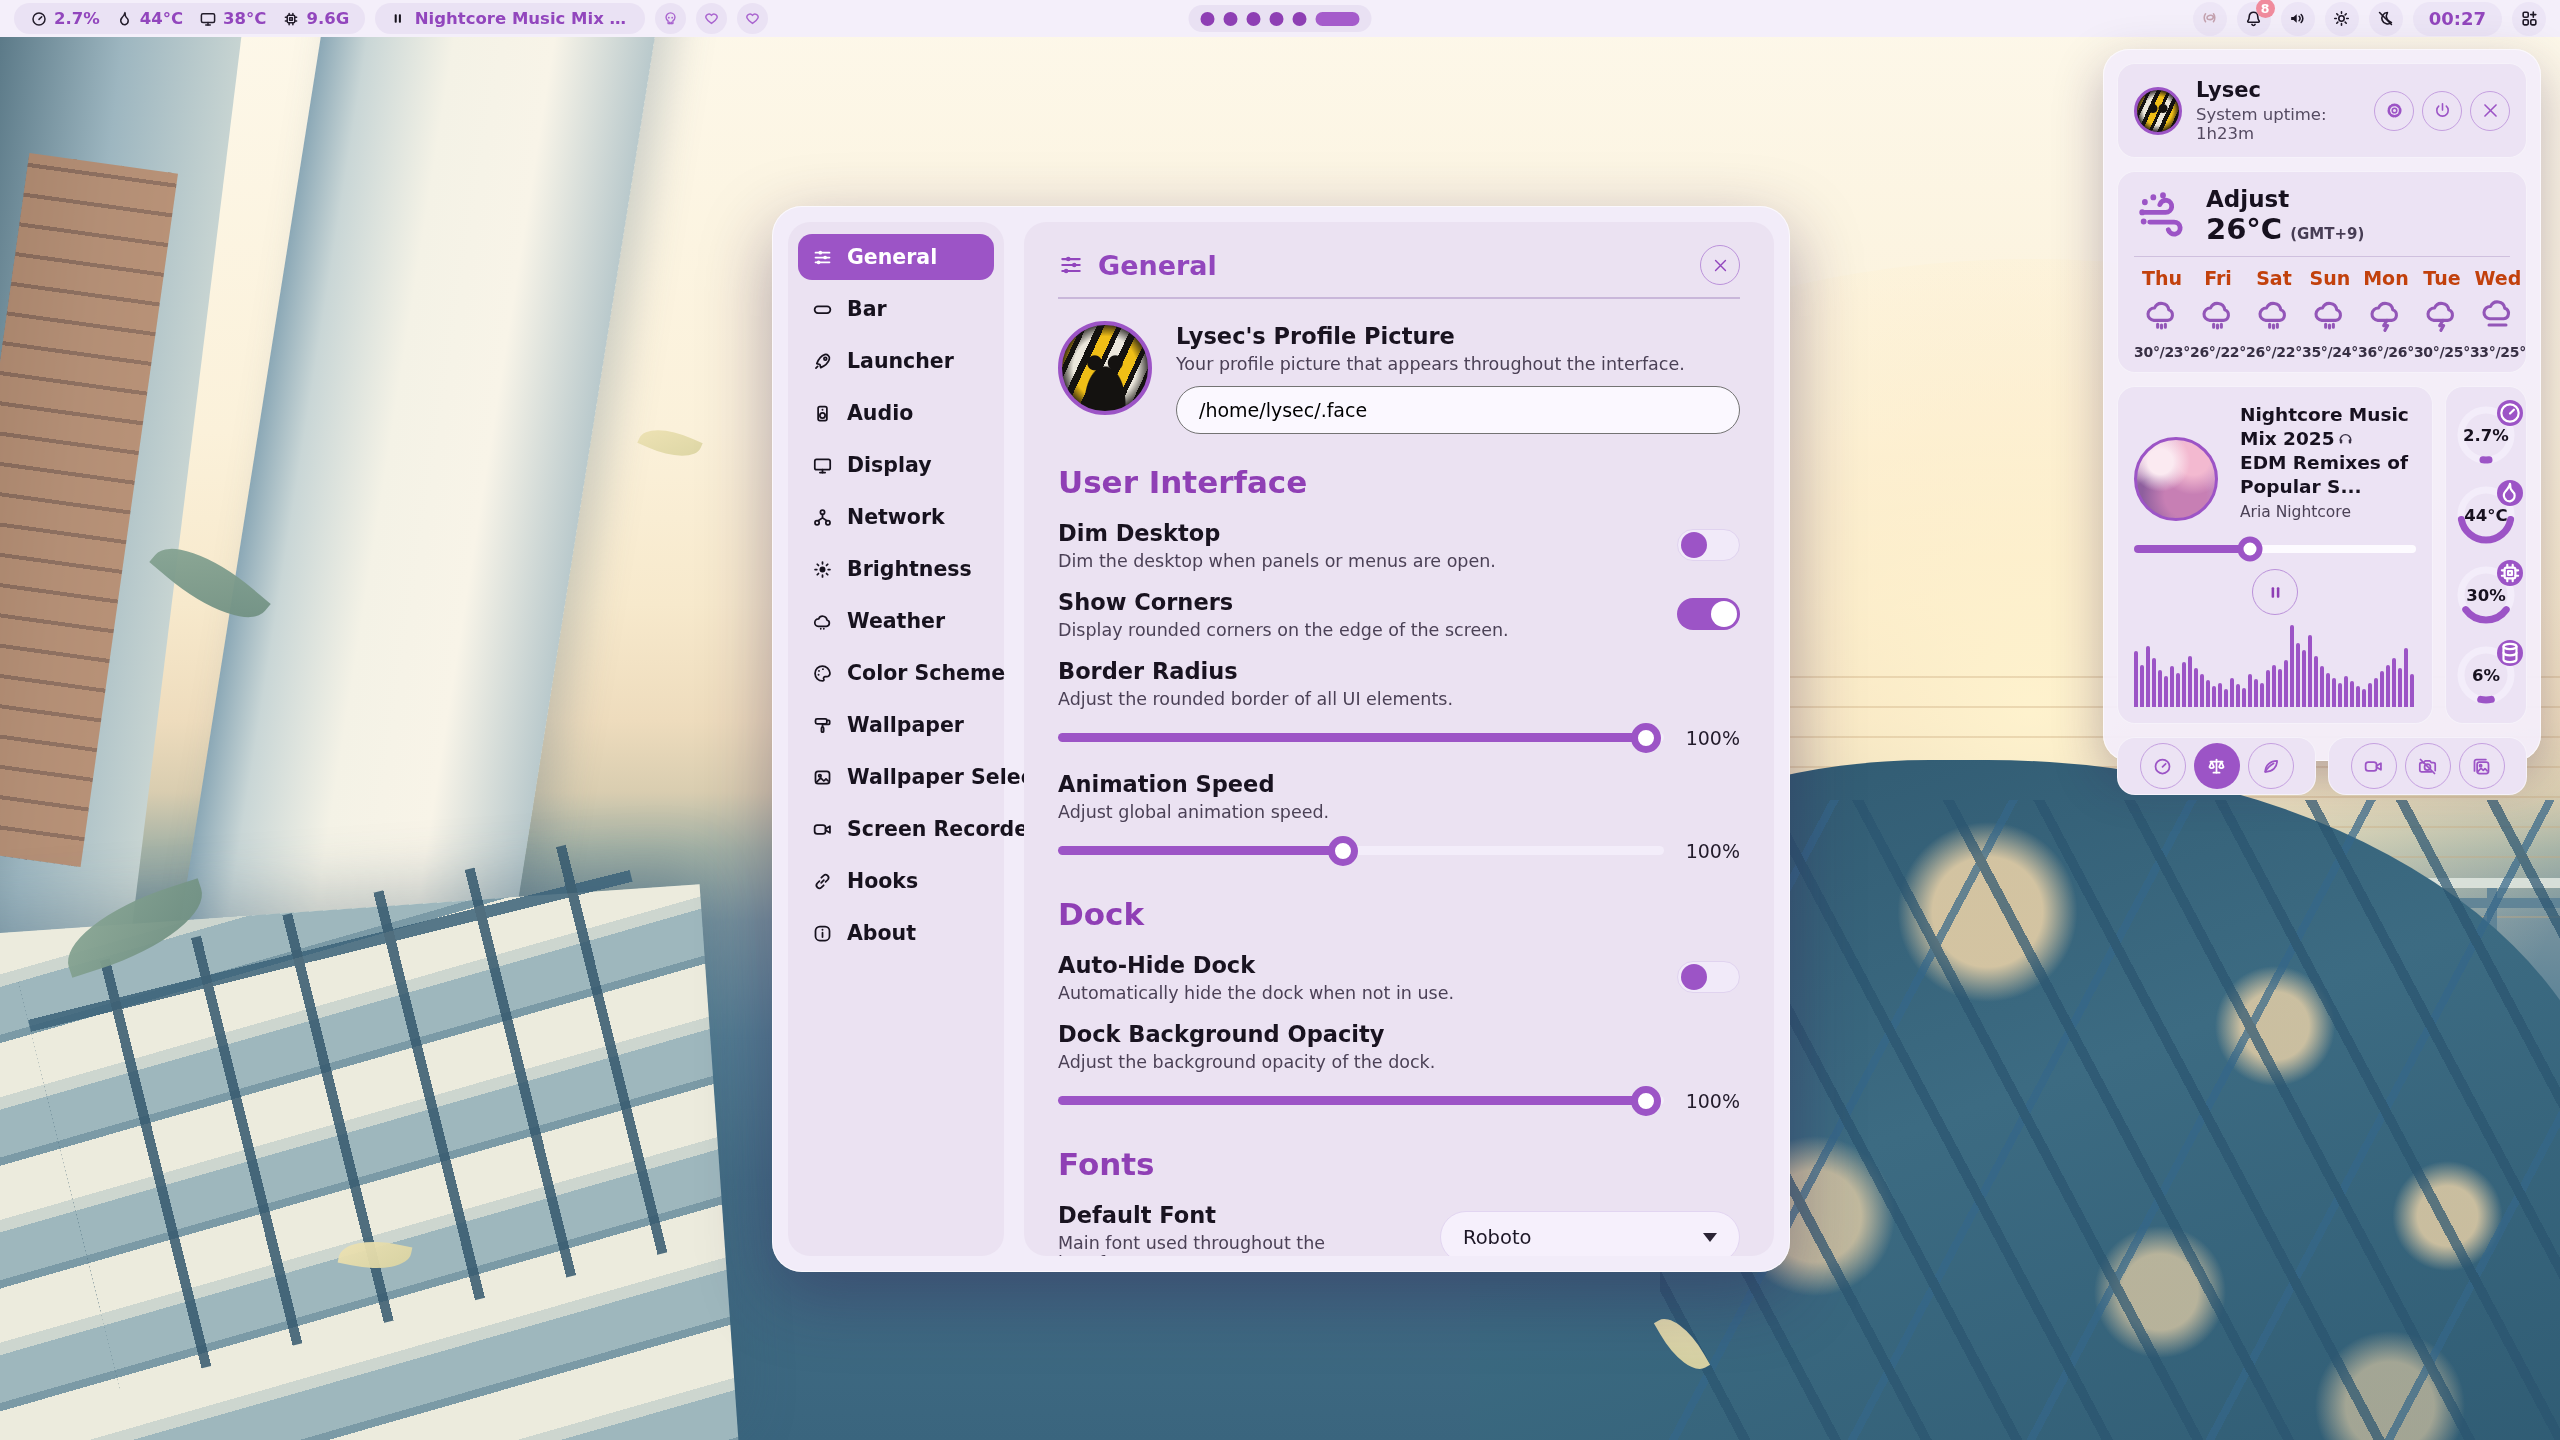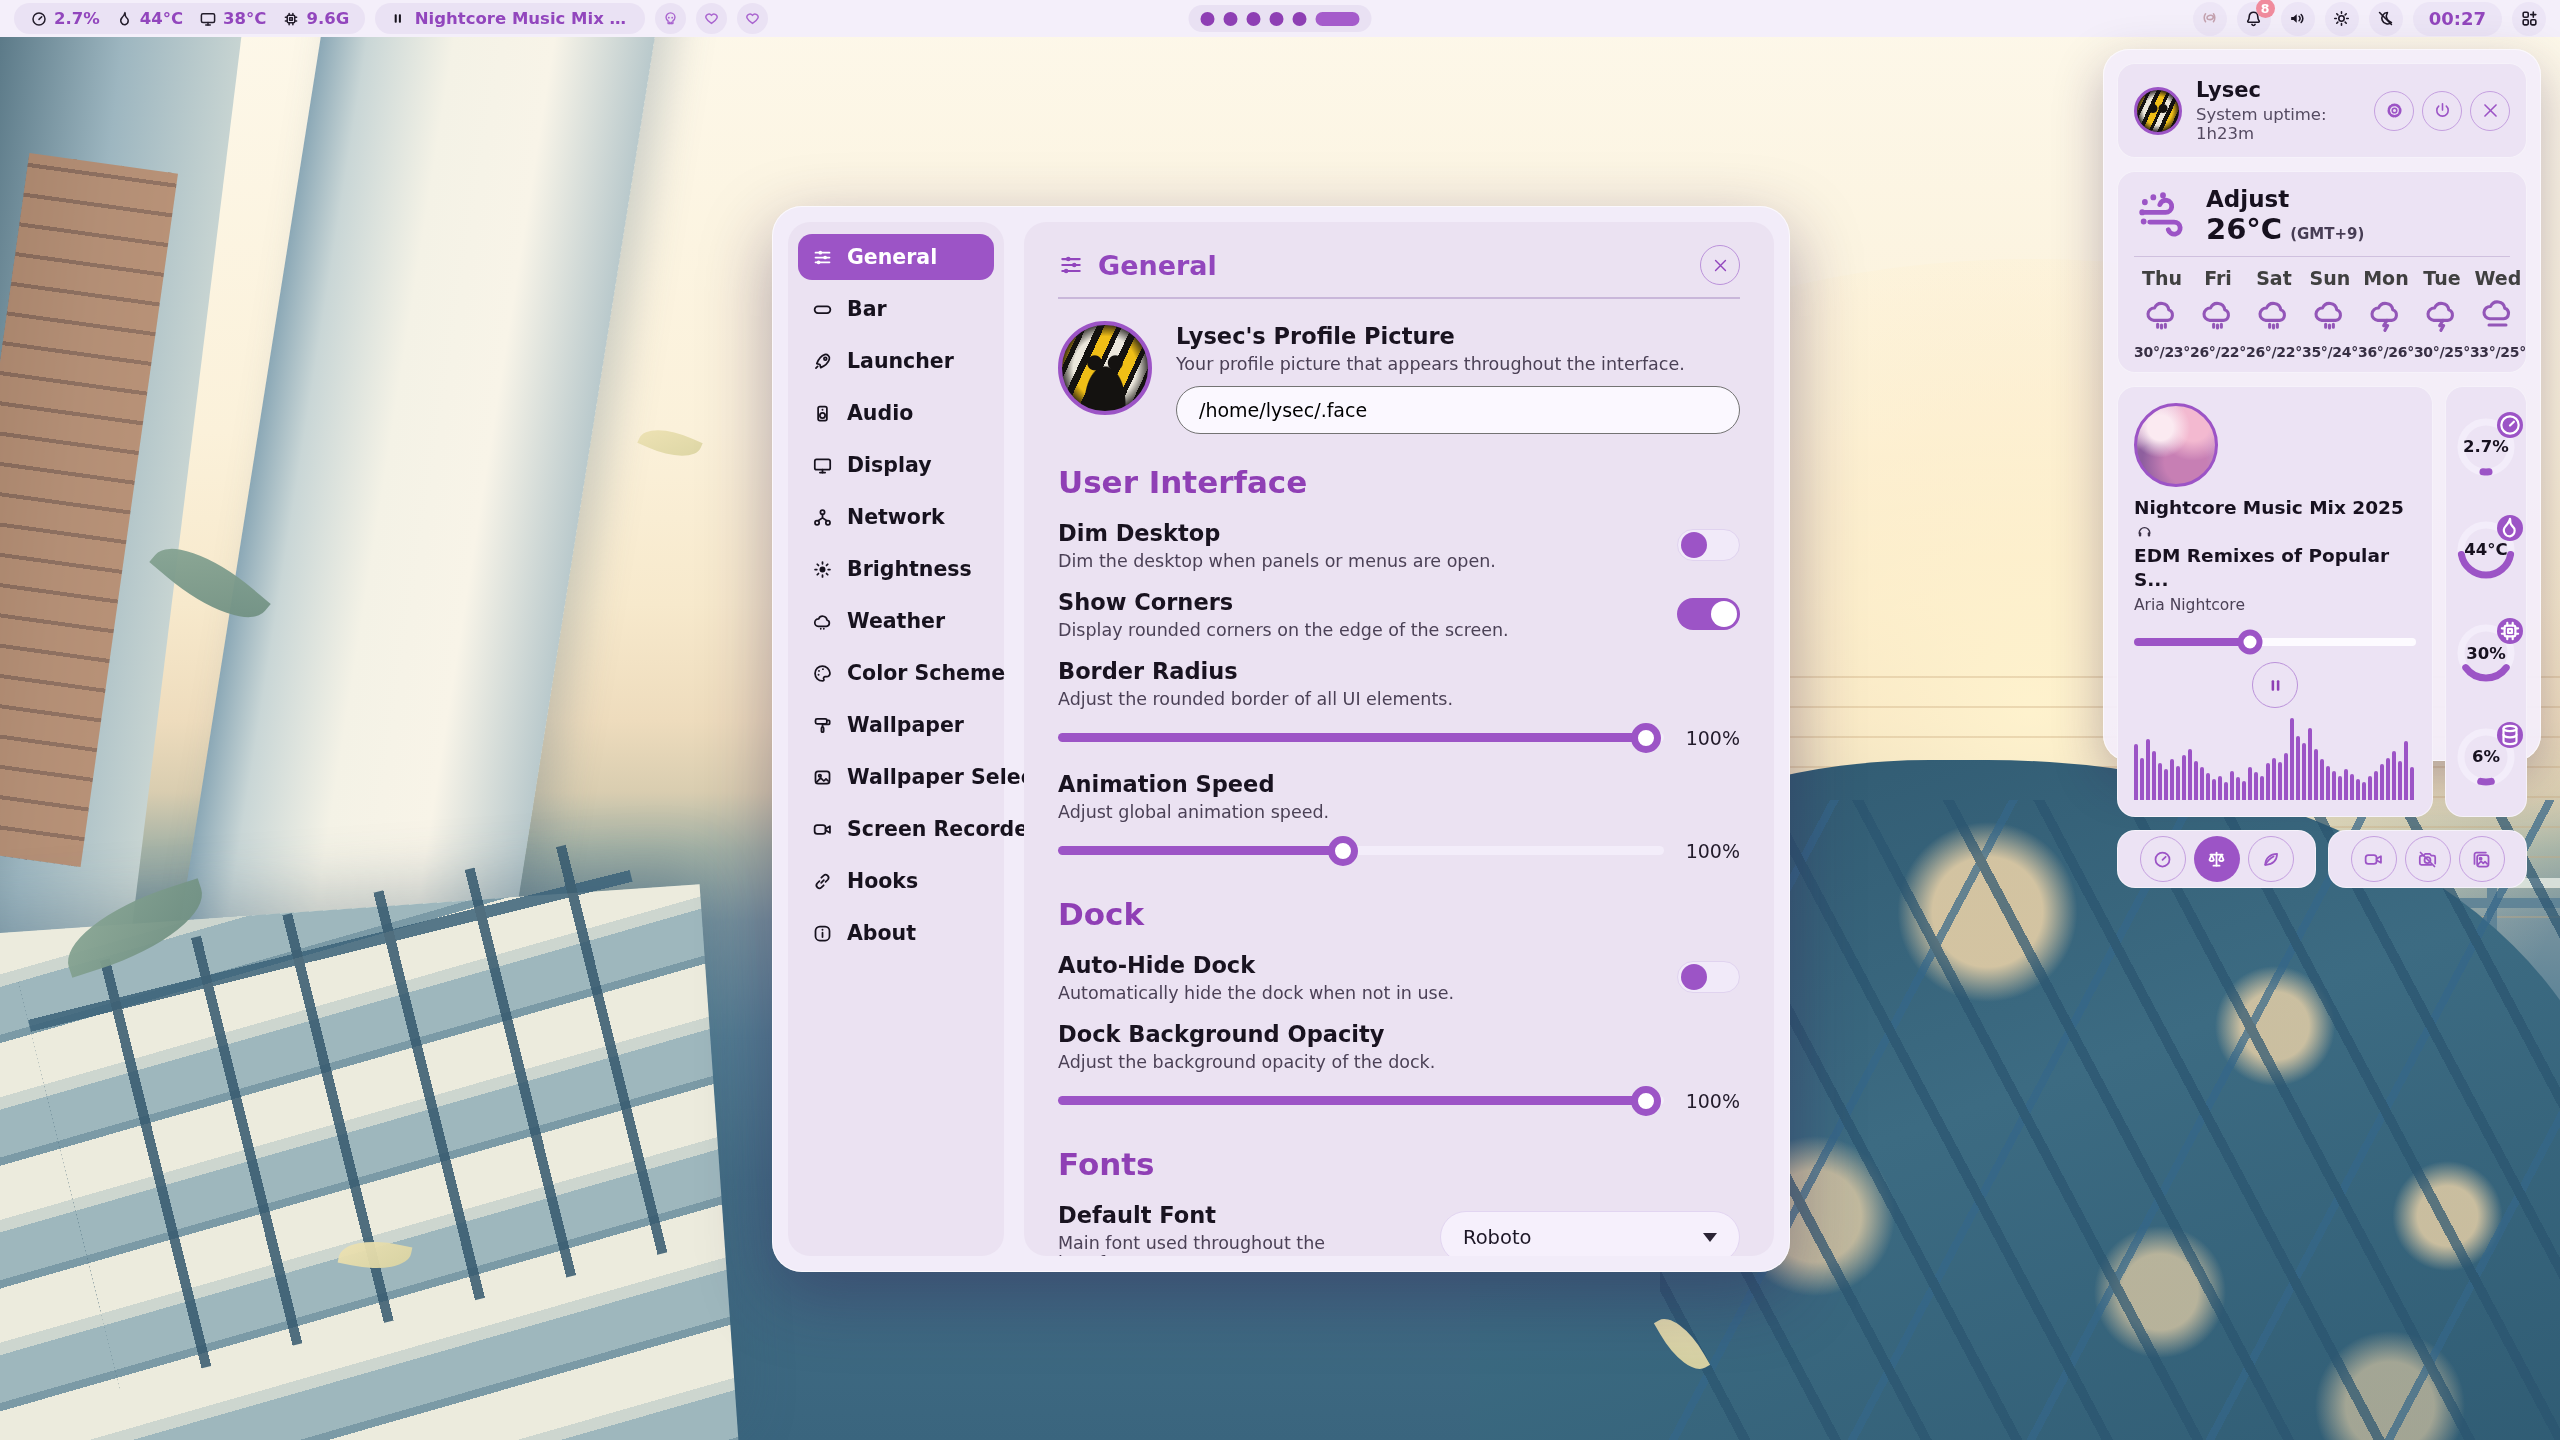--- a/index.html
+++ b/index.html
@@ -137,26 +137,26 @@
   .weather-card { padding:14px 16px 12px 16px; }
   .weather-now { display:flex; align-items:center; gap:14px; }
   .weather-now .wic { width:58px; height:58px; color:#9c54c6; }
   .w-city { font-weight:bold; font-size:23px; color:#17111f; }
   .w-temp-line { display:flex; align-items:baseline; gap:8px; }
   .w-temp { font-weight:bold; font-size:29px; color:#17111f; }
   .w-tz { font-size:15px; color:#473d54; font-weight:bold; }
   .w-divider { height:1px; background:#cfc0de; margin:10px 0 10px 0; }
   .forecast { display:flex; }
   .f-col { flex:1; display:flex; flex-direction:column; align-items:center; gap:9px; }
-  .f-day { font-weight:bold; font-size:19px; color:#404040; }
+  .f-day { font-weight:bold; font-size:19px; color:#c2410c; }
   .f-col .ic { width:37px; height:37px; color:#9356b8; }
   .f-temps { font-size:14px; font-weight:bold; color:#383044; letter-spacing:-0.3px; }
   .music-row { display:flex; gap:12px; flex:1; }
   .music-card { flex:1; padding:16px; display:flex; flex-direction:column; }
-  .m-top { display:flex; gap:9px; align-items:flex-start;flex-direction:column; }
+  .m-top { display:flex; gap:22px; align-items:flex-end; }
   .album { width:84px; height:84px; border-radius:50%; border:3px solid #9c54c6; flex:0 0 auto;
     background:
       radial-gradient(circle at 30% 28%, #fbeaf1 0 16%, transparent 38%),
       radial-gradient(circle at 72% 24%, #f3b9d0 0 20%, transparent 44%),
       radial-gradient(circle at 62% 72%, #c77fb4 0 28%, transparent 58%),
       radial-gradient(circle at 22% 75%, #8e5f9e 0 24%, transparent 52%),
       linear-gradient(135deg,#f6d7e4,#b687c9); }
   .m-title { font-weight:bold; font-size:18.5px; color:#17111f; line-height:1.3; }
   .m-title .ic { width:17px; height:17px; color:#3a3145; display:inline-block; vertical-align:-2px; margin-left:2px; }
   .m-artist { font-size:15.5px; color:#4b4156; margin-top:4px; }

